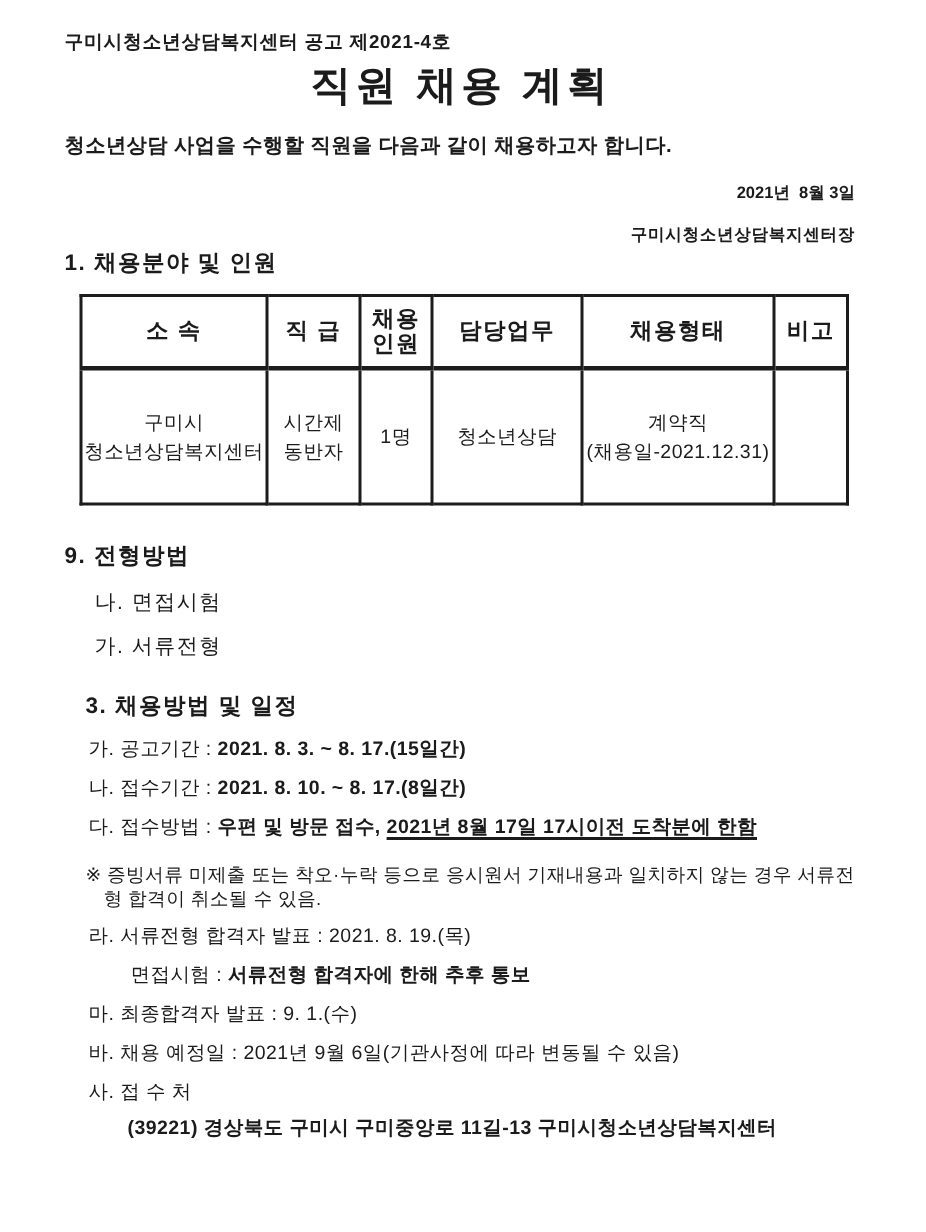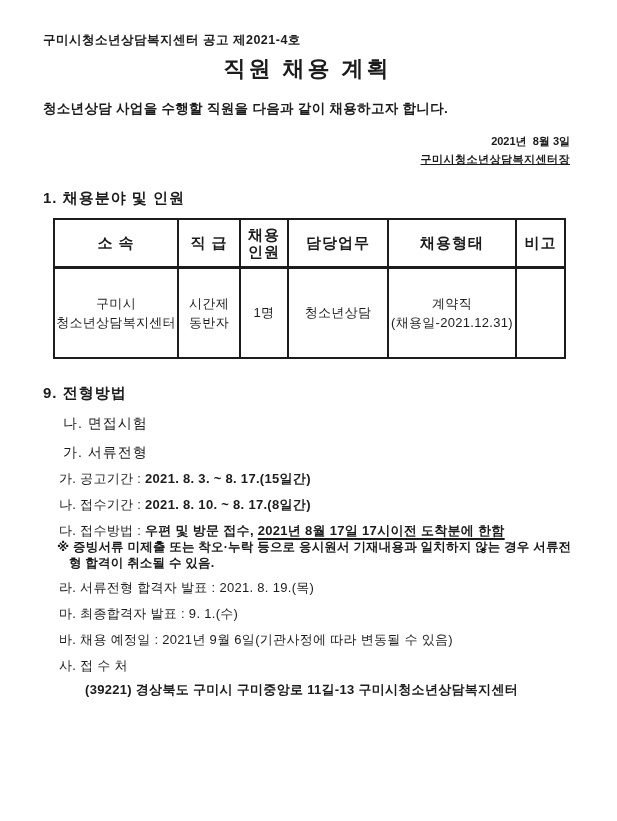--- a/index.html
+++ b/index.html
@@ -11,61 +11,61 @@
     width: 617px;
     height: 821px;
     overflow: hidden;
     font-family: "Liberation Sans", "DejaVu Sans", sans-serif;
     color: #1b1b1b;
   }
   .sheet {
     box-sizing: border-box;
     width: 617px;
     height: 821px;
-    padding: 32px 45px 0 43px;
+    padding: 20px 45px 0 43px;
     background: #ffffff;
   }
   .pre { white-space: pre; }
   .preline { white-space: pre-line; }
   .b { font-weight: bold; }
   .u { text-decoration: underline; text-underline-offset: 3px; text-decoration-thickness: 1.5px; }
 
   .doc-number {
     font-size: 12.5px;
     line-height: 16px;
     letter-spacing: 0.5px;
     font-weight: 600;
   }
   .title {
     margin-top: 6px;
     text-align: center;
-    font-size: 22px;
+    font-size: 27px;
     line-height: 30px;
     font-weight: bold;
     letter-spacing: 3px;
   }
   .intro {
     margin-top: 16px;
     font-size: 13.5px;
     line-height: 18px;
     font-weight: 600;
     letter-spacing: 0.3px;
   }
   .right-line {
     margin-top: 14px;
     text-align: right;
     font-size: 11px;
     line-height: 18px;
     font-weight: 600;
     padding-right: 2px;
   }
-  .signer { margin-top: 0; letter-spacing: 0.5px; text-decoration: underline; }
+  .signer { margin-top: 10px; letter-spacing: 0.5px; }
 
   .sec-heading {
-    margin-top: 20px;
+    margin-top: 0;
     font-size: 15px;
     line-height: 20px;
     font-weight: bold;
     letter-spacing: 1px;
   }
   .sec-heading.s2 { margin-top: 24px; }
   .sec-heading.s3 { margin-top: 22px; padding-left: 14px; }
 
   table.recruit-table {
     margin: 10px 0 0 10px;
@@ -108,29 +108,28 @@
   }
   .s3-line {
     margin-top: 8px;
     padding-left: 16px;
     font-size: 13px;
     line-height: 18px;
     letter-spacing: 0.3px;
   }
   .s3-line.first { margin-top: 9px; }
   .s3-note {
-    margin-top: 0;
+    margin-top: 16px;
     padding-left: 14px;
     font-size: 12.5px;
     line-height: 15.5px;
     max-width: 548px;
     text-indent: -12px;
     margin-left: 12px;
     letter-spacing: 0.2px;
-    font-weight: bold;
   }
   .s3-line.indent2 { padding-left: 44px; }
   .s3-line.address { padding-left: 42px; margin-top: 6px; font-weight: 600; }
 </style>
 </head>
 <body>
 
 <div class="sheet">
 
   <div class="doc-number">구미시청소년상담복지센터 공고 제2021-4호</div>
@@ -169,31 +168,33 @@
 (채용일-2021.12.31)</td>
         <td></td>
       </tr>
     </tbody>
   </table>
 
   <div class="sec-heading s2">9. 전형방법</div>
   <div class="s2-item">나. 면접시험</div>
   <div class="s2-item">가. 서류전형</div>
 
+  <div class="sec-heading s3">3. 채용방법 및 일정</div>
 
   <div class="s3-line first"><span class="pre">가. 공고기간 : </span><span class="b">2021. 8. 3. ~ 8. 17.(15일간)</span></div>
 
   <div class="s3-line"><span class="pre">나. 접수기간 : </span><span class="b">2021. 8. 10. ~ 8. 17.(8일간)</span></div>
 
   <div class="s3-line"><span class="pre">다. 접수방법 : </span><span class="b pre">우편 및 방문 접수, </span><span class="b u">2021년 8월 17일 17시이전 도착분에 한함</span></div>
 
   <div class="s3-note">※ 증빙서류 미제출 또는 착오·누락 등으로 응시원서 기재내용과 일치하지 않는 경우 서류전형 합격이 취소될 수 있음.</div>
 
   <div class="s3-line">라. 서류전형 합격자 발표 : 2021. 8. 19.(목)</div>
 
+  <div class="s3-line indent2"><span class="pre">면접시험 : </span><span class="b">서류전형 합격자에 한해 추후 통보</span></div>
 
   <div class="s3-line">마. 최종합격자 발표 : 9. 1.(수)</div>
 
   <div class="s3-line">바. 채용 예정일 : 2021년 9월 6일(기관사정에 따라 변동될 수 있음)</div>
 
   <div class="s3-line pre">사. 접 수 처</div>
 
   <div class="s3-line address">(39221) 경상북도 구미시 구미중앙로 11길-13 구미시청소년상담복지센터</div>
 
 </div>

